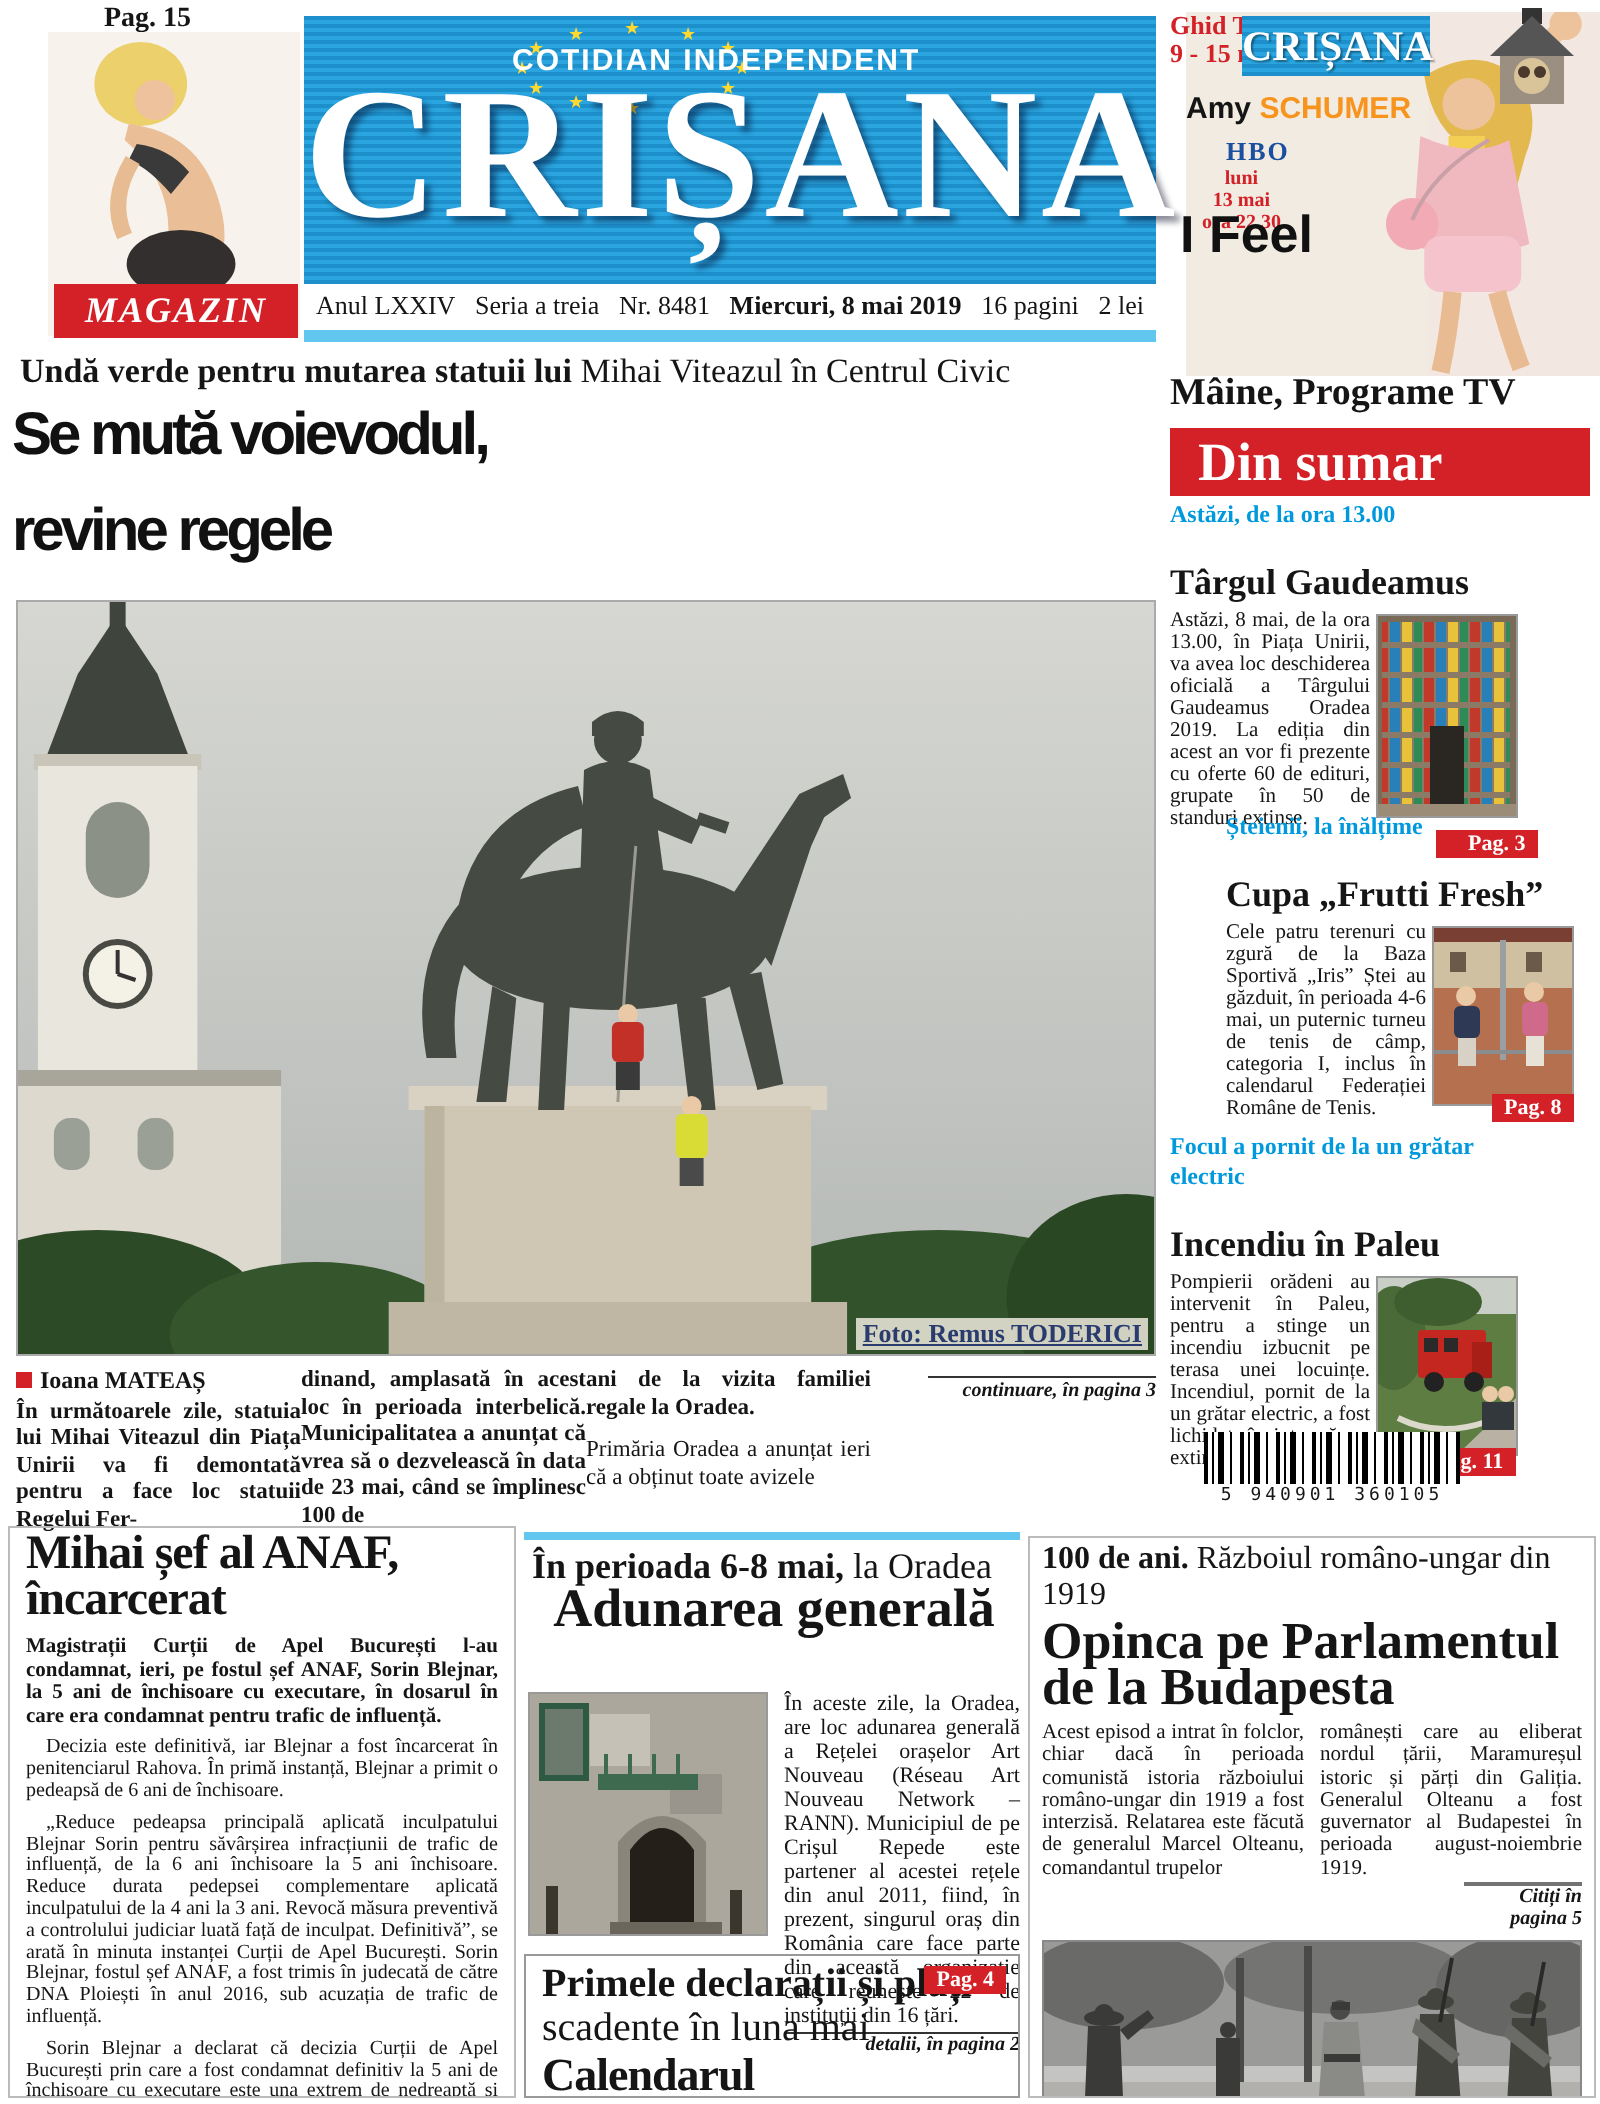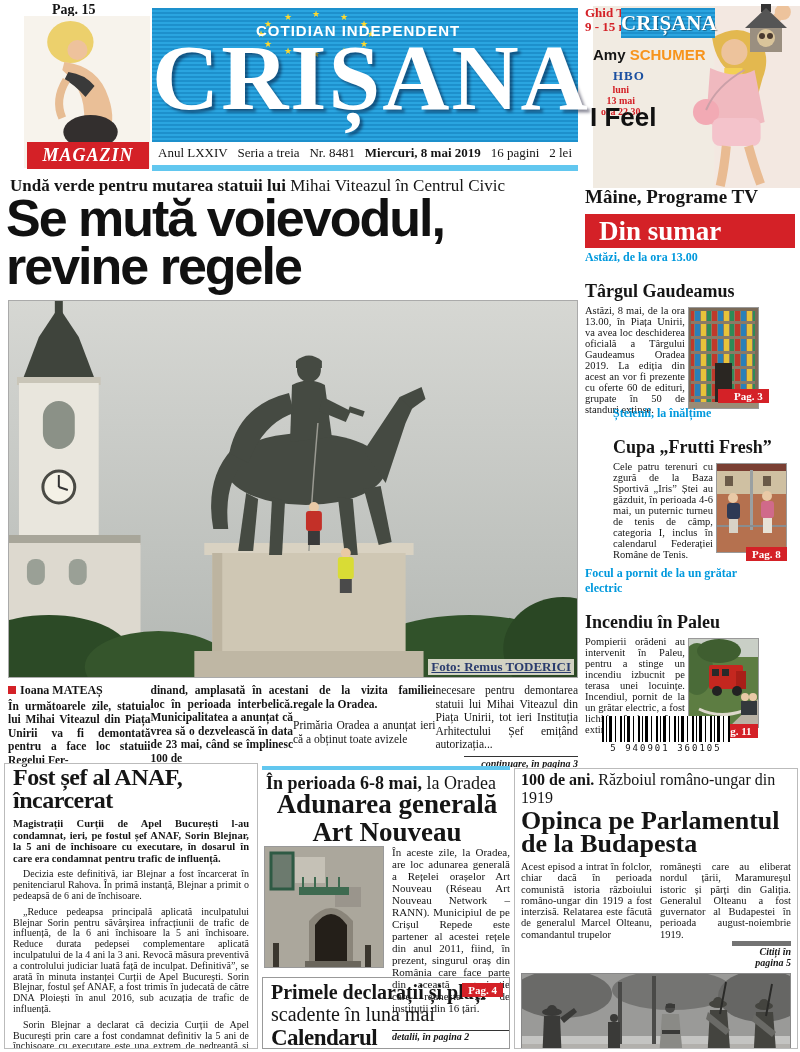--- a/index.html
+++ b/index.html
@@ -59,32 +59,32 @@
             font-weight:bold;font-size:27px;line-height:34px;padding-left:14px;box-sizing:border-box;}
   .sumar-item{width:172px;}
   .s-kicker{color:#0099dd;font-weight:bold;font-size:12px;}
   .s-title{font-weight:bold;font-size:18px;line-height:20px;margin-top:16px;}
   .s-row{position:relative;margin-top:4px;}
   .s-body{font-size:10.5px;line-height:11px;text-align:justify;width:100px;}
   .s-fig{position:absolute;top:2px;left:103px;width:69px;border:1px solid #999;}
   .pag-label{position:absolute;background:#d42127;color:#fff;font-weight:bold;font-size:11px;
              padding:1px 6px;white-space:nowrap;}
   .sumar1{left:585px;top:250px;} .sumar2{left:613px;top:406px;} .sumar3{left:585px;top:566px;}
-  .pl1{left:133px;top:84px;padding-left:16px;} .pl2{left:133px;top:86px;} .pl3{left:127px;top:88px;}
+  .pl1{left:133px;top:110px;padding-left:16px;} .pl2{left:133px;top:86px;} .pl3{left:127px;top:88px;}
 
   .barcode{left:602px;top:716px;width:128px;height:26px;
     background:repeating-linear-gradient(90deg,#000 0 2px,#fff 2px 4px,#000 4px 5px,#fff 5px 7px,#000 7px 10px,#fff 10px 13px,#000 13px 14px,#fff 14px 18px);}
   .barcode-digits{left:600px;top:743px;width:132px;text-align:center;
                   font-family:"DejaVu Sans Mono",monospace;font-size:9px;letter-spacing:2px;}
 
   
   .lead-kicker{left:10px;top:176px;font-size:17px;}
   .lead-kicker b{font-weight:bold;}
   .headline{left:6px;top:194px;width:572px;font-family:"Liberation Sans",sans-serif;
-            font-weight:bold;font-size:52px;line-height:48px;letter-spacing:-2px;color:#111;}
+            font-weight:bold;font-size:30px;line-height:48px;letter-spacing:-2px;color:#111;}
   .lead-photo{left:8px;top:300px;width:570px;height:378px;border:1px solid #aaa;box-sizing:border-box;}
   .credit{position:absolute;right:3px;bottom:2px;font-size:13px;font-weight:bold;color:#2a3c6e;
           background:rgba(238,234,222,.85);padding:0 3px;text-decoration:underline;}
   .lead-text{left:8px;top:684px;width:570px;display:flex;}
   .lead-col{flex:1;font-size:11.5px;line-height:13.5px;text-align:justify;}
   .boldcol{font-weight:bold;}
   .byline{font-weight:bold;font-size:12px;margin-bottom:2px;}
   .redsq{display:inline-block;width:8px;height:8px;background:#d42127;margin-right:4px;}
   .continuare{margin-top:4px;border-top:1px solid #333;margin-left:20%;text-align:right;
               font-style:italic;font-weight:bold;font-size:10px;}
@@ -97,38 +97,38 @@
   .anaf-body{font-size:10px;line-height:10.8px;text-align:justify;margin-top:5px;text-indent:10px;}
 
   
   .an-rule{left:262px;top:766px;width:248px;height:4px;background:#62c7ef;}
   .an-kicker{left:266px;top:773px;font-size:18px;}
   .an-kicker b{font-weight:bold;}
   .an-title{left:264px;top:790px;width:246px;font-weight:bold;font-size:27px;line-height:28px;text-align:center;}
   .an-row{left:264px;top:846px;width:246px;display:flex;gap:8px;}
   .an-fig{width:118px;height:120px;border:1px solid #999;flex:none;}
   .an-body{flex:1;font-size:11px;line-height:12px;text-align:justify;}
-  .detalii{margin-top:16px;border-top:1px solid #333;font-style:italic;
+  .detalii{margin-top:2px;border-top:1px solid #333;text-align:right;font-style:italic;
            font-weight:bold;font-size:10px;}
   .fiscal{left:262px;top:977px;width:248px;height:72px;border:1px solid #999;box-sizing:border-box;
           padding:3px 8px;position:absolute;}
   .fiscal-l1{font-weight:bold;font-size:20px;line-height:22px;}
   .fiscal-l2{font-size:20px;line-height:22px;}
   .fiscal-title{font-weight:bold;font-size:23px;line-height:25px;letter-spacing:-0.5px;}
   .fiscal .pag-label{right:6px;top:5px;left:auto;}
 
   
   .buda{left:514px;top:768px;width:284px;height:281px;border:1px solid #bbb;box-sizing:border-box;
         padding:2px 6px;overflow:hidden;}
   .buda-kicker{font-size:16px;}
   .buda-kicker b{font-weight:bold;}
   .buda-title{font-weight:bold;font-size:26px;line-height:23px;margin-top:2px;}
   .buda-cols{display:flex;gap:8px;margin-top:6px;}
   .buda-col{flex:1;font-size:10.5px;line-height:11.3px;text-align:justify;}
-  .cititi{text-align:right;font-style:italic;font-weight:bold;font-size:10px;border-top:5px solid #737373;
+  .cititi{text-align:right;font-style:italic;font-weight:bold;font-size:10px;border-top:2px solid #737373;
           margin-left:55%;margin-top:1px;}
   .buda-fig{position:relative;margin-top:4px;width:268px;height:118px;border:1px solid #888;}
   .watermark{position:absolute;right:4px;bottom:6px;font-weight:bold;font-size:30px;
              color:rgba(255,255,255,.55);letter-spacing:2px;}
 </style>
 </head>
 <body>
 
 <div class="page">
 
@@ -368,41 +368,39 @@
     <div class="lead-col boldcol">
       <div class="byline"><span class="redsq"></span><span>Ioana MATEAȘ</span></div>
       <span>În următoarele zile, statuia lui Mihai Viteazul din Piața Unirii va fi demontată pentru a face loc statuii Regelui Fer-</span>
     </div>
     <div class="lead-col boldcol">dinand, amplasată în acest loc în perioada interbelică. Municipalitatea a anunțat că vrea să o dezvelească în data de 23 mai, când se împlinesc 100 de</div>
     <div class="lead-col">
       <div class="boldcol">ani de la vizita familiei regale la Oradea.</div>
       <div style="margin-top:8px">Primăria Oradea a anunțat ieri că a obținut toate avizele</div>
     </div>
     <div class="lead-col">
-      <span>necesare pentru demontarea statuii lui Mihai Viteazul din Piața Unirii, tot ieri Instituția Arhitectului Șef emițând autorizația...</span>
       <div class="continuare">continuare, în pagina 3</div>
     </div>
   </div>
 
   <div class="abs anaf">
     <div class="anaf-title">
-      <div>Fost șef al ANAF,</div>
+      <div>Mihai șef al ANAF,</div>
       <div>încarcerat</div>
     </div>
     <div class="anaf-lead">Magistrații Curții de Apel București l-au condamnat, ieri, pe fostul șef ANAF, Sorin Blejnar, la 5 ani de închisoare cu executare, în dosarul în care era condamnat pentru trafic de influență.</div>
     <div class="anaf-body">Decizia este definitivă, iar Blejnar a fost încarcerat în penitenciarul Rahova. În primă instanță, Blejnar a primit o pedeapsă de 6 ani de închisoare.</div>
     <div class="anaf-body">„Reduce pedeapsa principală aplicată inculpatului Blejnar Sorin pentru săvârșirea infracțiunii de trafic de influență, de la 6 ani închisoare la 5 ani închisoare. Reduce durata pedepsei complementare aplicată inculpatului de la 4 ani la 3 ani. Revocă măsura preventivă a controlului judiciar luată față de inculpat. Definitivă”, se arată în minuta instanței Curții de Apel București. Sorin Blejnar, fostul șef ANAF, a fost trimis în judecată de către DNA Ploiești în anul 2016, sub acuzația de trafic de influență.</div>
     <div class="anaf-body"><span>Sorin Blejnar a declarat că decizia Curții de Apel București prin care a fost condamnat definitiv la 5 ani de închisoare cu executare este una extrem de nedreaptă și judecătorii au ignorat toate probele depuse depuse de acesta la dosar.</span></div>
   </div>
 
   <div class="abs an-rule"></div>
   <div class="abs an-kicker"><b>În perioada 6-8 mai,</b><span> la Oradea</span></div>
   <div class="abs an-title">
     <div>Adunarea generală</div>
-    <div>Art Nouveau</div>
   </div>
   <div class="abs an-row">
     <svg class="an-fig" viewBox="0 0 118 120" preserveAspectRatio="none">
       <rect width="118" height="120" fill="#b5b1a6"></rect>
       <rect x="0" y="0" width="118" height="120" fill="#aba79c"></rect>
       <rect x="30" y="10" width="30" height="26" fill="#c5c1b6"></rect>
       <rect x="70" y="40" width="26" height="20" fill="#9a958c"></rect>
       <rect x="6" y="6" width="22" height="36" fill="#6c7a6e" stroke="#2e5a44" stroke-width="3"></rect>
       <rect x="34" y="40" width="50" height="8" fill="#3e6a50"></rect>
       <line x1="38" y1="40" x2="38" y2="30" stroke="#3e6a50" stroke-width="2"></line>

